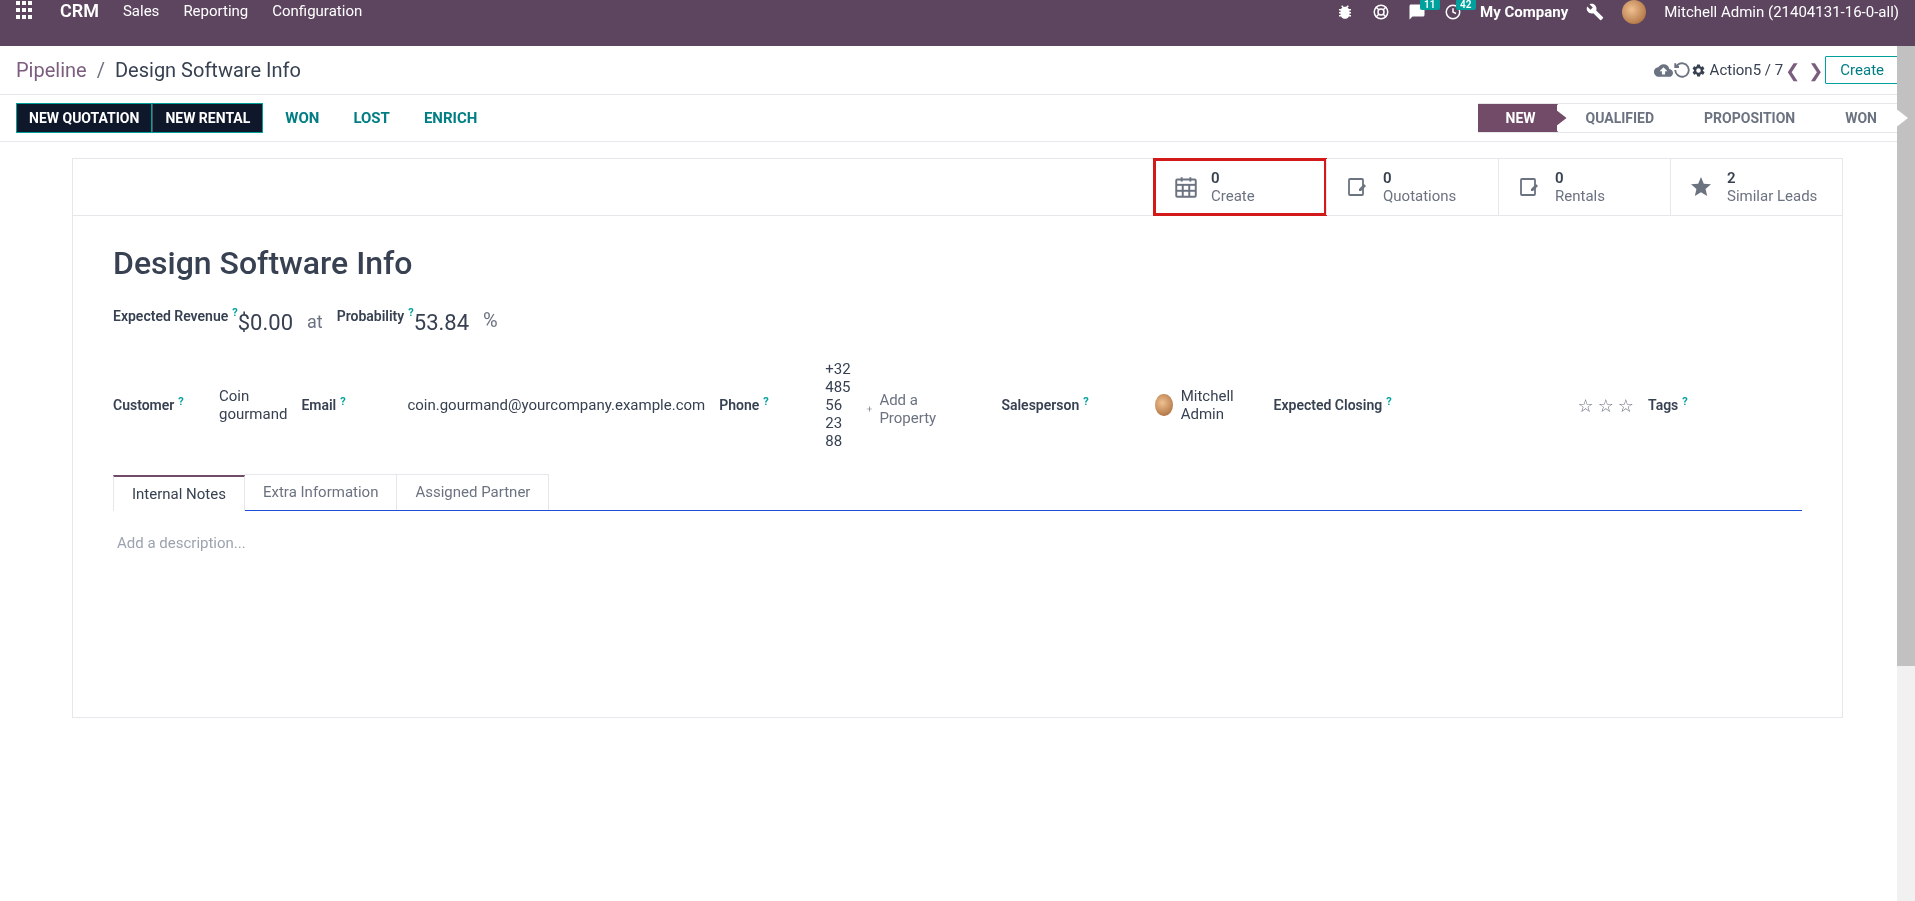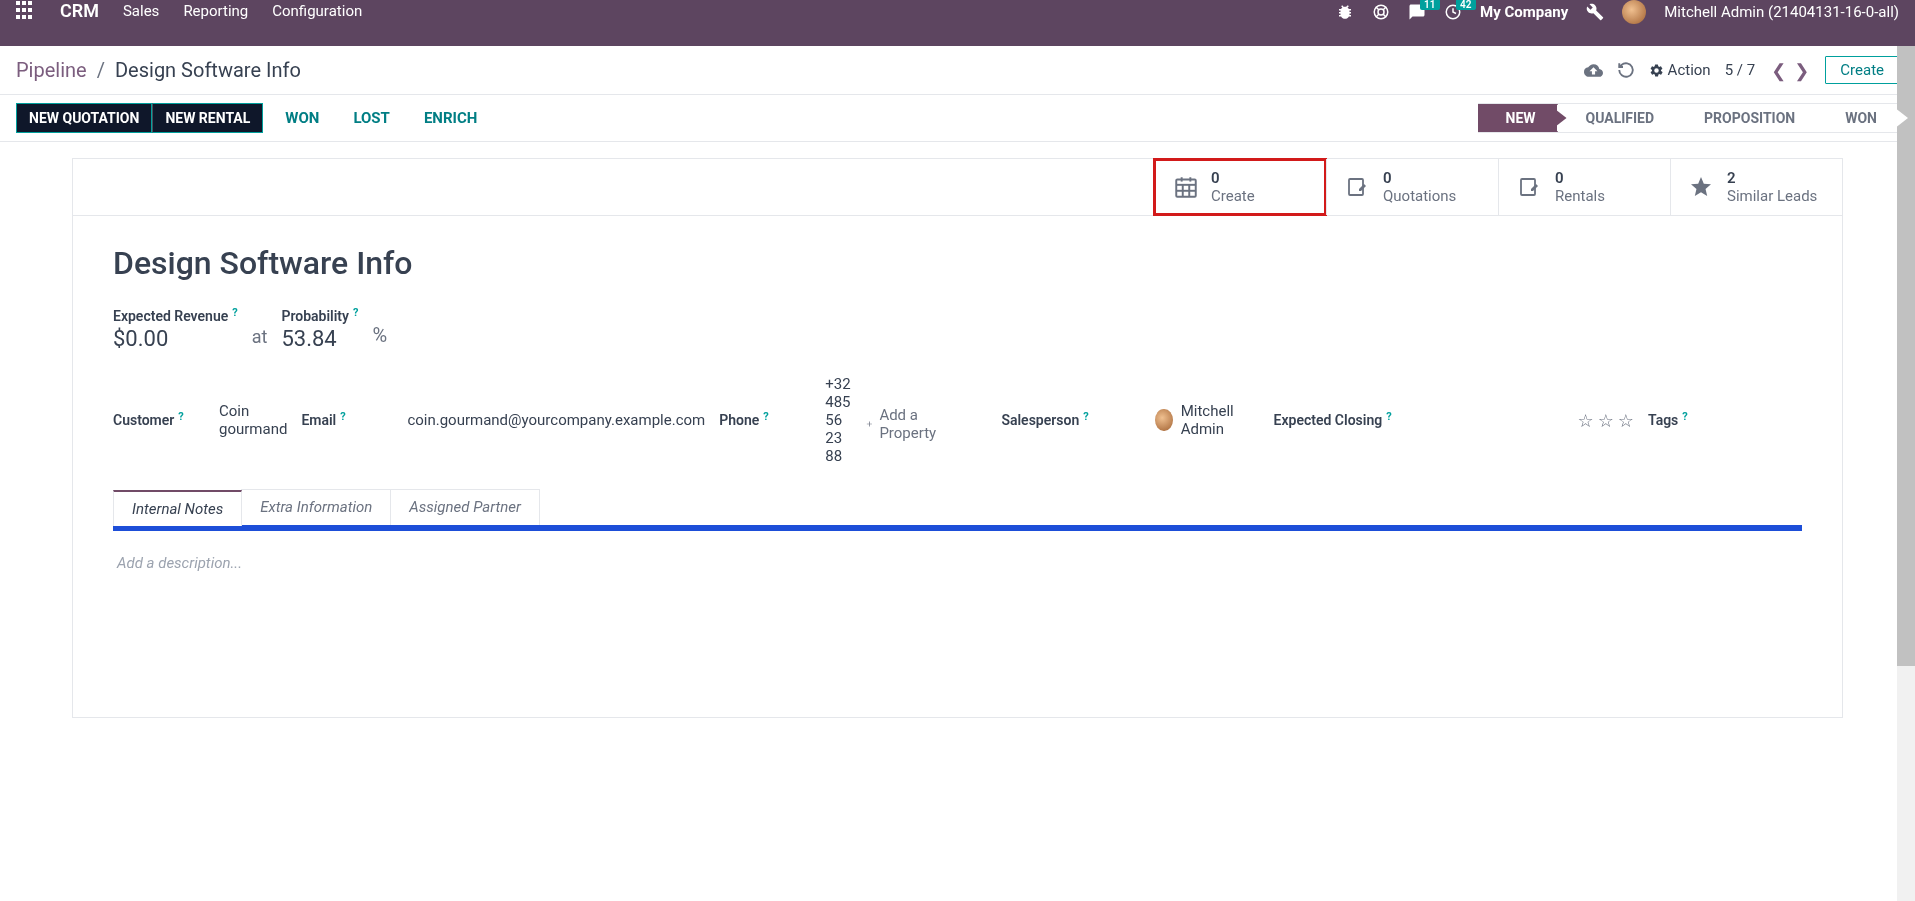--- a/index.html
+++ b/index.html
@@ -16,21 +16,21 @@
 .nav-icon { font-size: 16px; cursor: pointer; position: relative; }
 .badge { background: #00a09d; color: #fff; font-size: 10px; padding: 0 4px; border-radius: 2px; position: absolute; top: -4px; left: 12px; font-weight: 600; }
 .avatar { width: 24px; height: 24px; border-radius: 50%; background: radial-gradient(circle at 40% 40%, #f0c090, #a06030); display: inline-block; }
 
 
 .crumb-bar { display: flex; align-items: center; justify-content: space-between; padding: 10px 16px; background: #fff; }
 .crumbs { display: flex; align-items: center; gap: 10px; font-size: 20px; }
 .crumb-link { color: #7b5d7e; cursor: pointer; }
 .crumb-sep { color: #6b7280; }
 .crumb-current { color: #374151; }
-.crumb-actions { display: flex; align-items: center; gap: 14px; }
+.crumb-actions { display: flex; align-items: center; }
 .action-icon { color: #6b7280; font-size: 17px; cursor: pointer; }
 .action-dd { color: #374151; font-size: 15px; cursor: pointer; display: flex; align-items: center; gap: 4px; }
 .pager { font-size: 15px; color: #374151; cursor: pointer; }
 .pager-arrows { display: flex; gap: 4px; }
 .pager-arrow { color: #7b5d7e; font-size: 18px; cursor: pointer; padding: 0 2px; }
 .btn-create { border: 1px solid #00a09d; color: #017e84; background: #fff; padding: 4px 14px; font-size: 15px; cursor: pointer; border-radius: 1px; }
 
 
 .status-bar { display: flex; align-items: center; justify-content: space-between; padding: 8px 16px; border-top: 1px solid #e5e7eb; border-bottom: 1px solid #e5e7eb; }
 .status-left { display: flex; align-items: center; gap: 0; }
@@ -53,21 +53,21 @@
 .stat-btn.highlight { outline: 3px solid #d21a1a; outline-offset: -2px; }
 .stat-icon { font-size: 22px; color: #6b7280; width: 26px; text-align: center; }
 .stat-text { display: flex; flex-direction: column; line-height: 1.2; }
 .stat-val { font-weight: 600; color: #374151; font-size: 15px; }
 .stat-label { color: #6b7280; font-size: 15px; }
 
 
 .body { padding: 28px 40px; }
 .title-input { font-size: 32px; font-weight: 500; color: #374151; border: none; outline: none; width: 100%; margin-bottom: 26px; }
 .rev-row { display: flex; align-items: flex-start; gap: 14px; margin-bottom: 24px; }
-.field-block { display: flex; flex-direction: column; }
+.field-block { display: flex; flex-direction: row; }
 .field-label { font-size: 14px; font-weight: 600; color: #374151; display: flex; align-items: flex-start; gap: 4px; }
 .hint { color: #00a09d; font-size: 11px; font-weight: 700; cursor: pointer; position: relative; top: -2px; }
 .field-big { font-size: 22px; color: #374151; margin-top: 2px; }
 .at-text { font-size: 18px; color: #6b7280; align-self: flex-end; margin-bottom: 4px; }
 .pct { font-size: 20px; color: #6b7280; align-self: flex-end; margin-bottom: 4px; }
 
 .two-col { display: flex; gap: 60px; }
 .col { flex: 1; display: flex; flex-direction: row; gap: 14px; }
 .frow { display: flex; align-items: center; }
 .flabel { width: 106px; flex-shrink: 0; font-size: 14px; font-weight: 600; color: #374151; display: flex; gap: 4px; }
@@ -77,25 +77,25 @@
 .stars { display: flex; gap: 4px; color: #6b7280; font-size: 18px; }
 .star { cursor: pointer; }
 .tag-pill { background: #f0a54d; color: #374151; padding: 2px 10px; border-radius: 12px; font-size: 13px; display: inline-flex; align-items: center; gap: 8px; font-weight: 600; }
 .tag-x { font-weight: 700; cursor: pointer; }
 .tag-container { display: flex; gap: 6px; align-items: center; flex-grow: 1; border-bottom: 1px solid #fff; padding: 2px 0; }
 .tag-caret { color: #6b7280; font-size: 12px; align-self: center; cursor: pointer; }
 .cursor-line { width: 1px; height: 20px; background: #374151; }
 .add-prop { color: #6b7280; font-size: 15px; display: inline-flex; align-items: center; gap: 6px; cursor: pointer; margin-top: 7px; }
 
 
-.tabs { display: flex; margin-top: 24px; border-bottom: 6px solid #1d4ed8; font-style: italic; }
+.tabs { display: flex; margin-top: 24px; border-bottom: 1px solid #1d4ed8; }
 .tab { padding: 8px 18px; border: 1px solid #e5e7eb; border-bottom: none; font-size: 15px; color: #6b7280; cursor: pointer; background: #fff; margin-right: -1px; }
 .tab.active { border-top: 2px solid #714b67; color: #374151; position: relative; top: 1px; background: #fff; }
 .tab-pane { padding: 22px 4px; }
-.desc-input { color: #9ca3af; font-style: italic; font-size: 15px; }
+.desc-input { color: #9ca3af; font-size: 15px; }
 
 
 .scroll-track { position: fixed; right: 0; top: 46px; bottom: 0; width: 18px; background: #f1f1f1; }
 .scroll-thumb { background: #c1c1c1; width: 100%; height: 620px; }
 
 svg { display: block; }
 </style>
 </head>
 <body>
 

